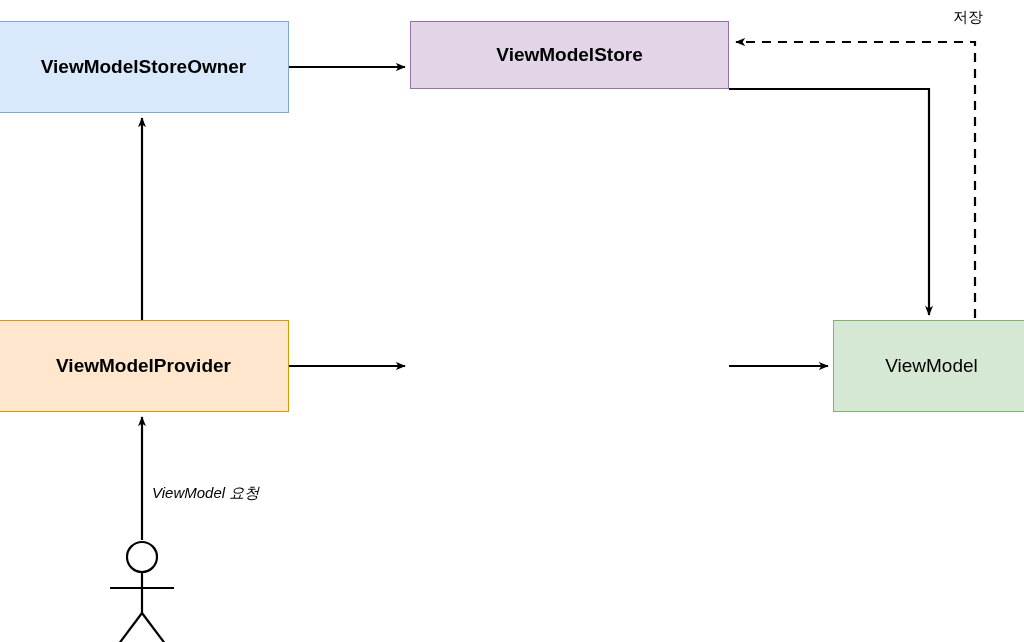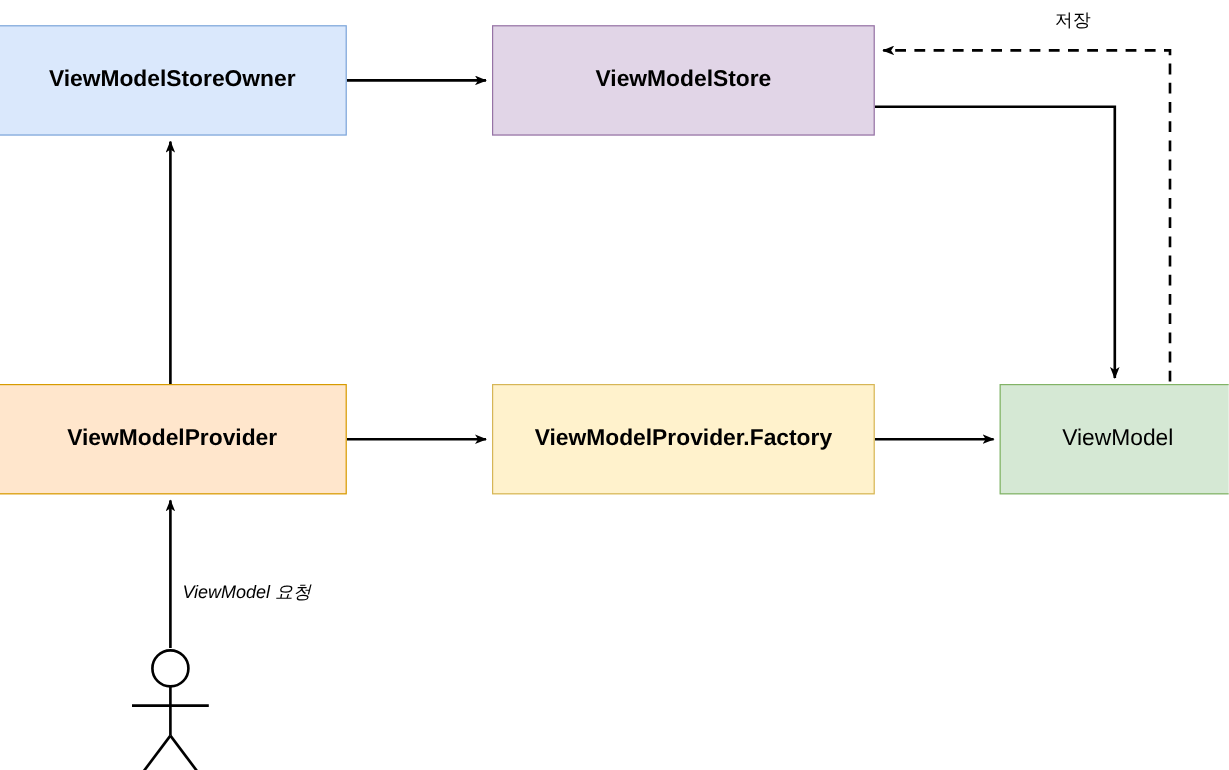--- a/index.html
+++ b/index.html
@@ -99,33 +99,30 @@
       <line x1="110" y1="588" x2="174" y2="588" stroke="#000000" stroke-width="2.2"></line>
       <line x1="142" y1="613" x2="118" y2="645" stroke="#000000" stroke-width="2.2"></line>
       <line x1="142" y1="613" x2="166" y2="645" stroke="#000000" stroke-width="2.2"></line>
     </g>
   </svg>
 
   <div class="node" id="node-viewmodelstoreowner" style="left:-2px; top:21px; width:291px; height:92px; background:#dae8fc; border-color:#7ea6d9;">
     <span class="node-label">ViewModelStoreOwner</span>
   </div>
 
-  <div class="node" id="node-viewmodelstore" style="left:410px; top:21px; width:319px; height:92px; background:#e1d5e7; border-color:#9673a6;">
+  <div class="node" id="node-viewmodelstore" style="left:410px; top:21px; width:319px; height:68px; background:#e1d5e7; border-color:#9673a6;">
     <span class="node-label">ViewModelStore</span>
   </div>
 
   <div class="node" id="node-viewmodelprovider" style="left:-2px; top:320px; width:291px; height:92px; background:#ffe6cc; border-color:#d79b00;">
     <span class="node-label">ViewModelProvider</span>
   </div>
 
-  <div class="node" id="node-viewmodelproviderfactory" style="left:410px; top:320px; width:319px; height:92px; background:#fff2cc; border-color:#d6b656;">
-    <span class="node-label">ViewModelProvider.Factory</span>
-  </div>
 
   <div class="node bold" id="node-viewmodel" style="left:833px; top:320px; width:197px; height:92px; background:#d5e8d4; border-color:#82b366;">
     <span class="node-label">ViewModel</span>
   </div>
 
-  <div class="edge-label" id="label-save" style="left:879px; top:8px;">저장</div>
+  <div class="edge-label" id="label-save" style="left:953px; top:8px;">저장</div>
 
   <div class="edge-label" id="label-request" style="left:152px; top:484px;font-style:italic;">ViewModel 요청</div>
 
 </div>
 
 </body></html>

